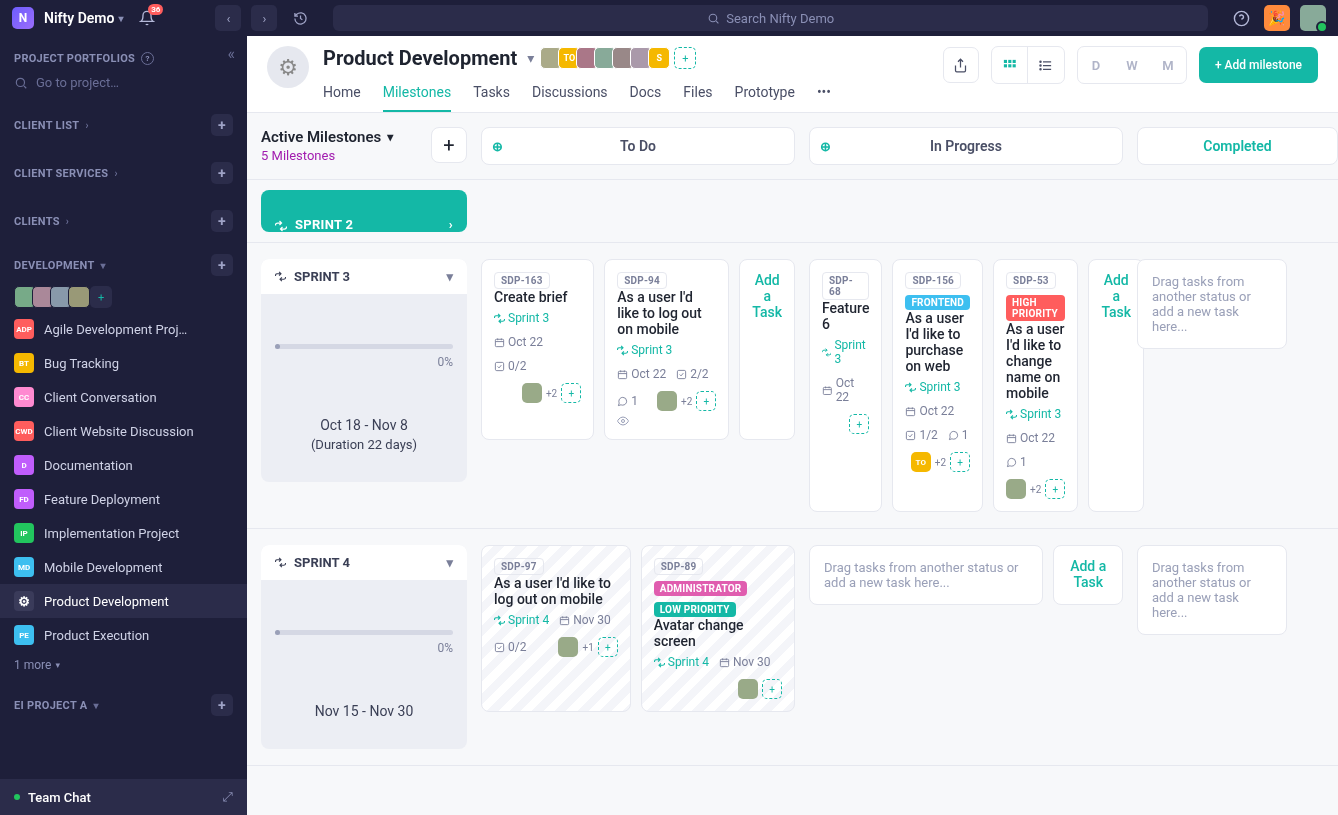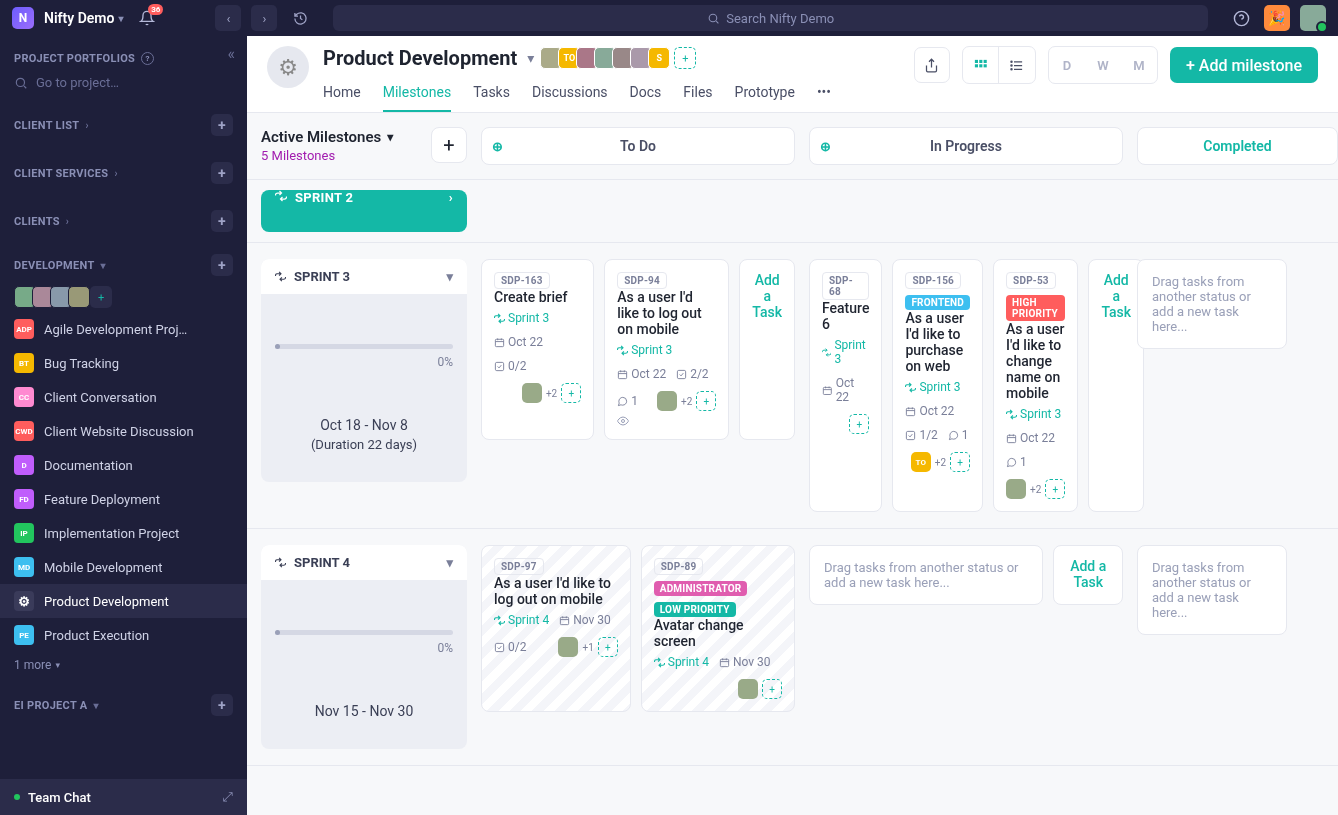--- a/index.html
+++ b/index.html
@@ -48,33 +48,33 @@
 .pavs .av.y{background:#f5b800;color:#fff;font-size:9px;font-weight:700;display:flex;align-items:center;justify-content:center}
 .pavs .addp{width:22px;height:22px;border-radius:5px;border:1px dashed #14b8a6;color:#14b8a6;display:flex;align-items:center;justify-content:center;font-size:11px;margin-left:4px}
 .tabs{display:flex;gap:22px;margin-top:8px;font-size:14px;color:#4a4f66}
 .tab{padding:6px 0 10px;cursor:pointer}
 .tab.active{color:#14b8a6;border-bottom:2px solid #14b8a6;font-weight:400}
 .hright{margin-left:auto;display:flex;align-items:center;gap:12px}
 .sqbtn{width:36px;height:36px;border:1px solid #e6e8ef;border-radius:7px;display:flex;align-items:center;justify-content:center;color:#4a4f66;font-size:15px}
 .sqbtn.active{color:#14b8a6}
 .pillgrp{display:flex;border:1px solid #e6e8ef;border-radius:7px;overflow:hidden}
 .pillgrp .p{width:36px;height:36px;display:flex;align-items:center;justify-content:center;color:#b0b4c8;font-size:13px;font-weight:600}
-.addmile{background:#14b8a6;color:#fff;border:none;border-radius:7px;padding:0 16px;height:36px;font-size:16px;font-weight:500;display:flex;align-items:center;gap:4px}
+.addmile{background:#14b8a6;color:#fff;border:none;border-radius:7px;padding:0 16px;height:36px;font-size:12px;font-weight:500;display:flex;align-items:center;gap:4px}
 
 .board{flex:1;overflow:auto;background:#f7f8fa}
 .brow{display:flex;padding:14px 0 14px 14px;gap:14px;border-bottom:1px solid #e6e8ef;align-items:flex-start}
 .colhead{background:#fff;border:1px solid #e6e8ef;border-radius:8px;height:38px;min-width:314px;width:314px;display:flex;align-items:center;justify-content:center;font-size:14px;font-weight:600;color:#4a4f66;position:relative}
 .colhead .aicon{position:absolute;left:10px;color:#14b8a6;font-size:13px}
 .colhead.comp{color:#14b8a6;min-width:150px}
 .amhead{min-width:206px;width:206px}
 .amhead .t{font-size:15px;font-weight:600;display:flex;align-items:center;gap:6px}
 .amhead .s{font-size:13px;color:#a21caf;margin-top:2px}
 .plusbox{width:36px;height:36px;border:1px solid #e6e8ef;border-radius:8px;display:flex;align-items:center;justify-content:center;font-size:20px;color:#1f2430;margin-left:auto;background:#fff}
 
-.sprint-strip{background:#14b8a6;color:#fff;border-radius:8px;height:42px;width:206px;display:flex;align-items:flex-start;padding:0 14px;font-size:13px;font-weight:700;gap:8px;letter-spacing:.3px}
+.sprint-strip{background:#14b8a6;color:#fff;border-radius:8px;height:42px;width:206px;display:flex;align-items:flex-end;padding:0 14px;font-size:13px;font-weight:700;gap:8px;letter-spacing:.3px}
 .sprint-strip .chev{margin-left:auto;font-size:13px}
 .mrow{display:flex;padding:16px 0 16px 14px;gap:14px;border-bottom:1px solid #e6e8ef;align-items:flex-start}
 .milecard{min-width:206px;width:206px;background:#eceef4;border-radius:8px;overflow:hidden;display:flex;flex-direction:column}
 .milecard .mh{background:#fff;padding:10px 14px;display:flex;align-items:center;gap:8px;font-size:13px;font-weight:700;color:#3a3f55}
 .milecard .mh .chev{margin-left:auto;color:#7a7f99}
 .milecard .mbody{padding:30px 20px;text-align:center;flex:1;display:flex;flex-direction:column;justify-content:center}
 .progress{height:5px;background:#d5d8e4;border-radius:3px;margin:50px 14px 6px;position:relative}
 .progress::after{content:"";position:absolute;left:0;top:0;bottom:0;width:3%;background:#9aa0b8;border-radius:3px}
 .ptxt{font-size:12px;color:#7a7f99;text-align:right;padding-right:14px}
 .mdate{font-size:14px;color:#3a3f55;margin-top:18px}

